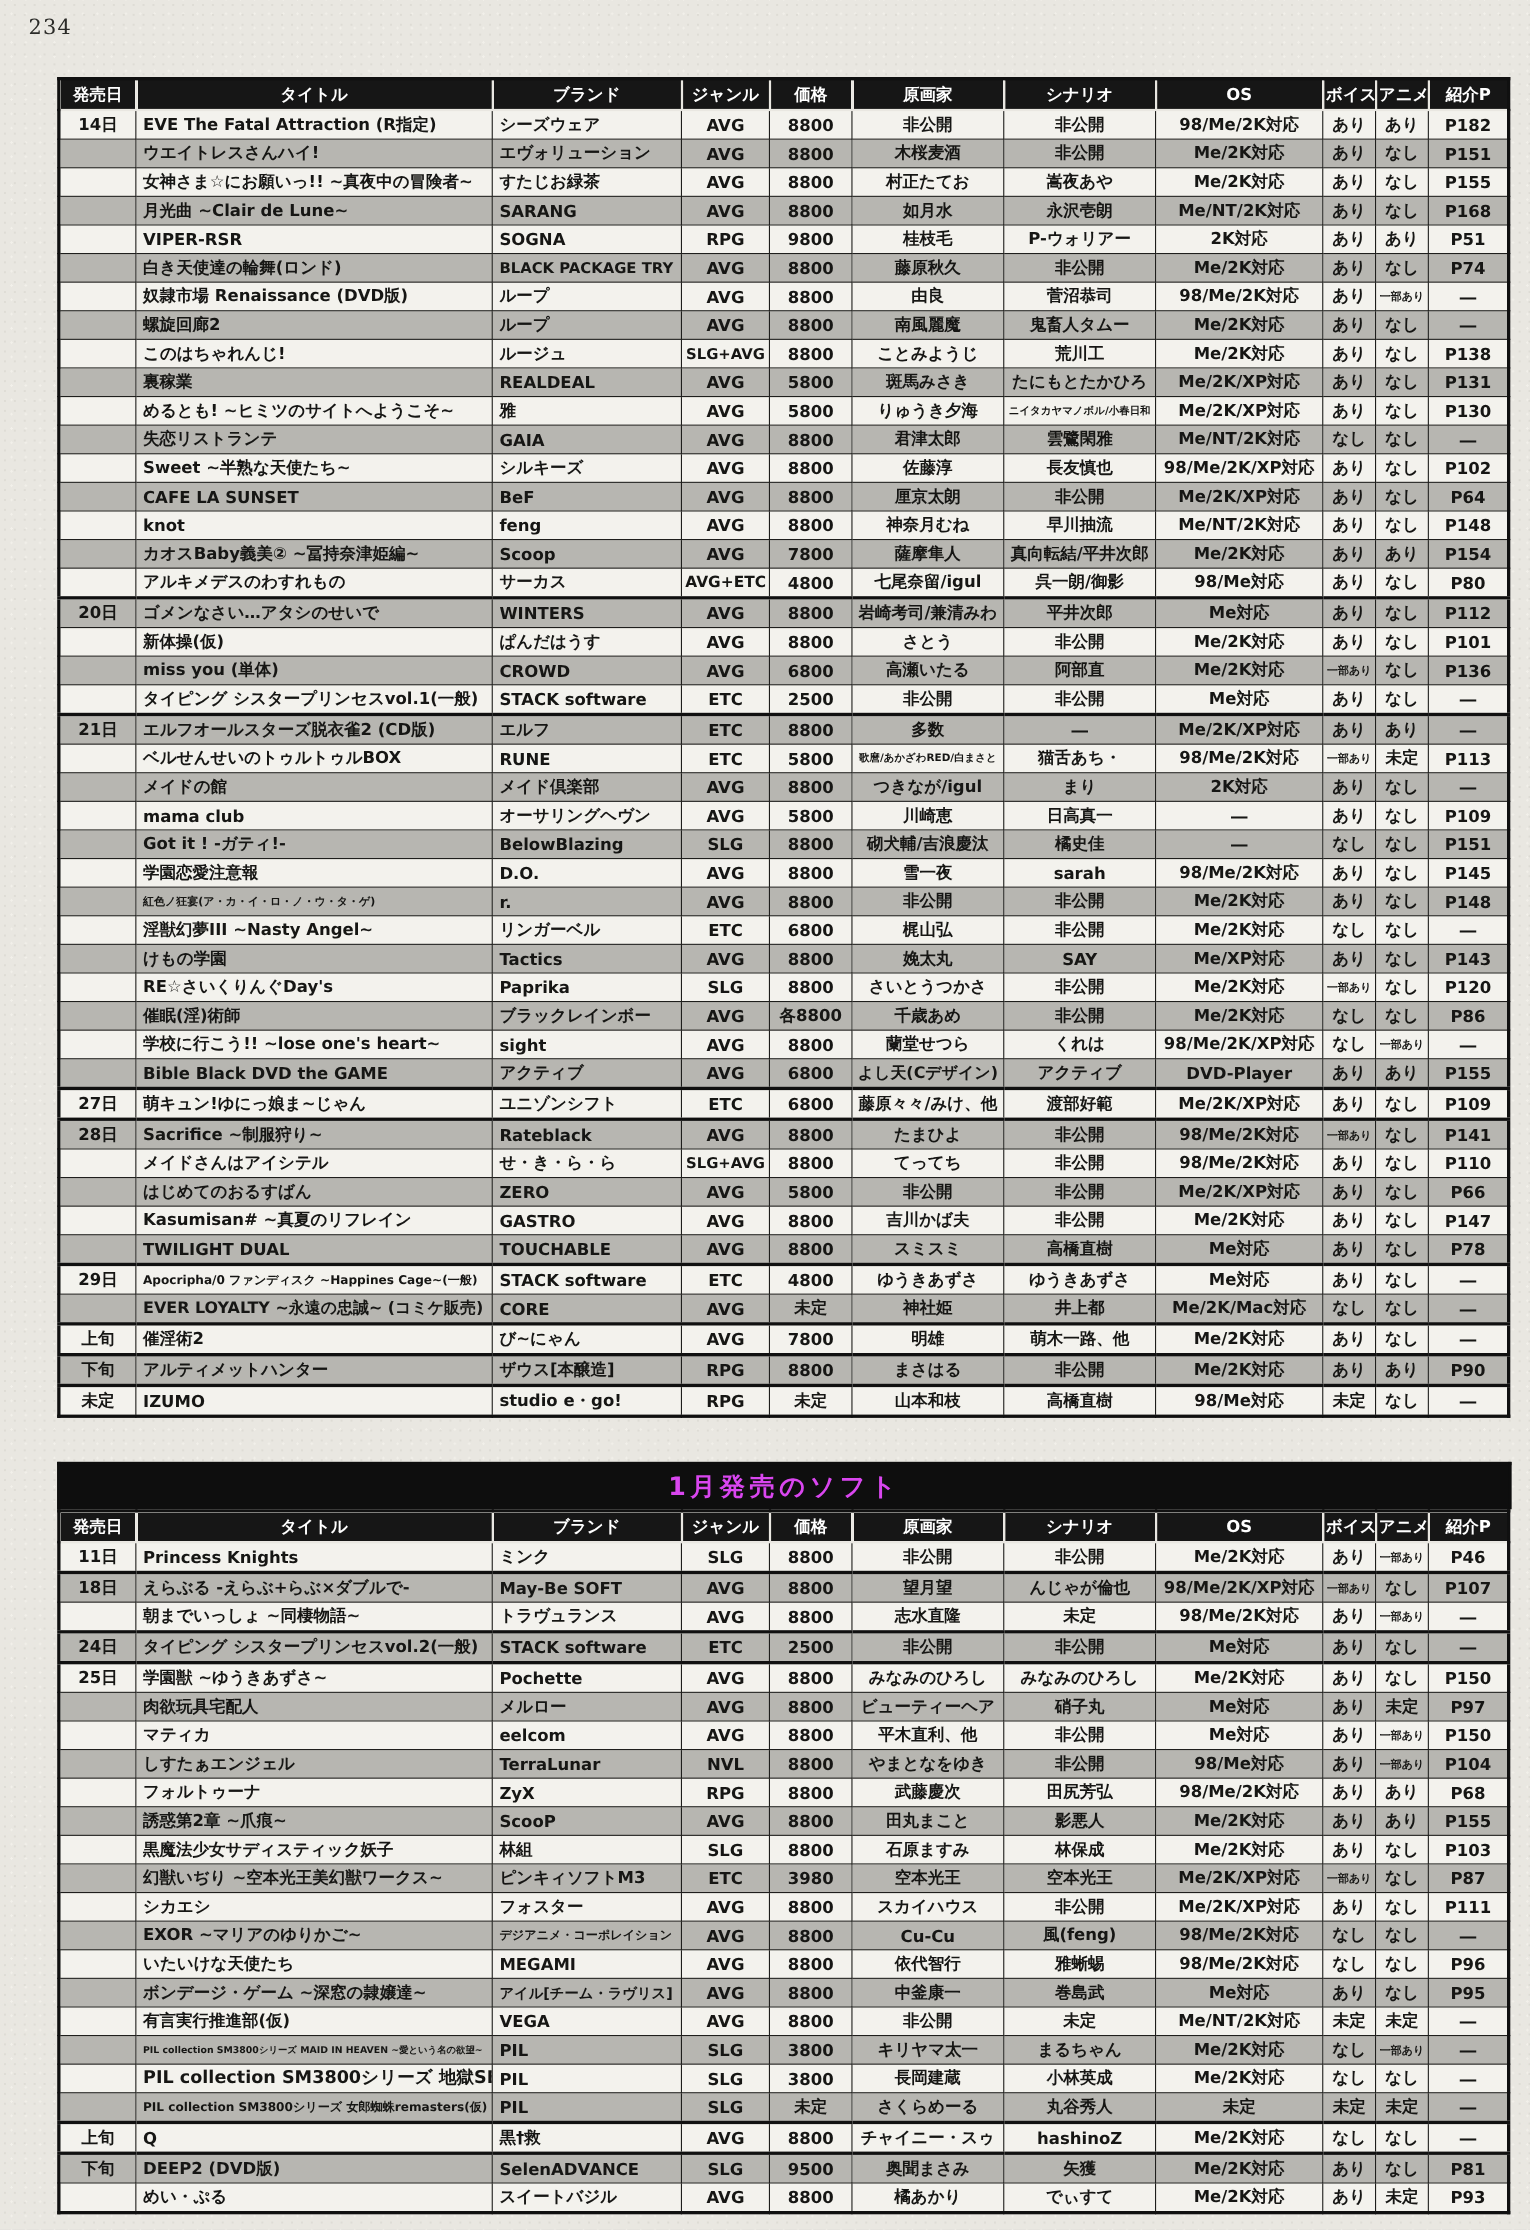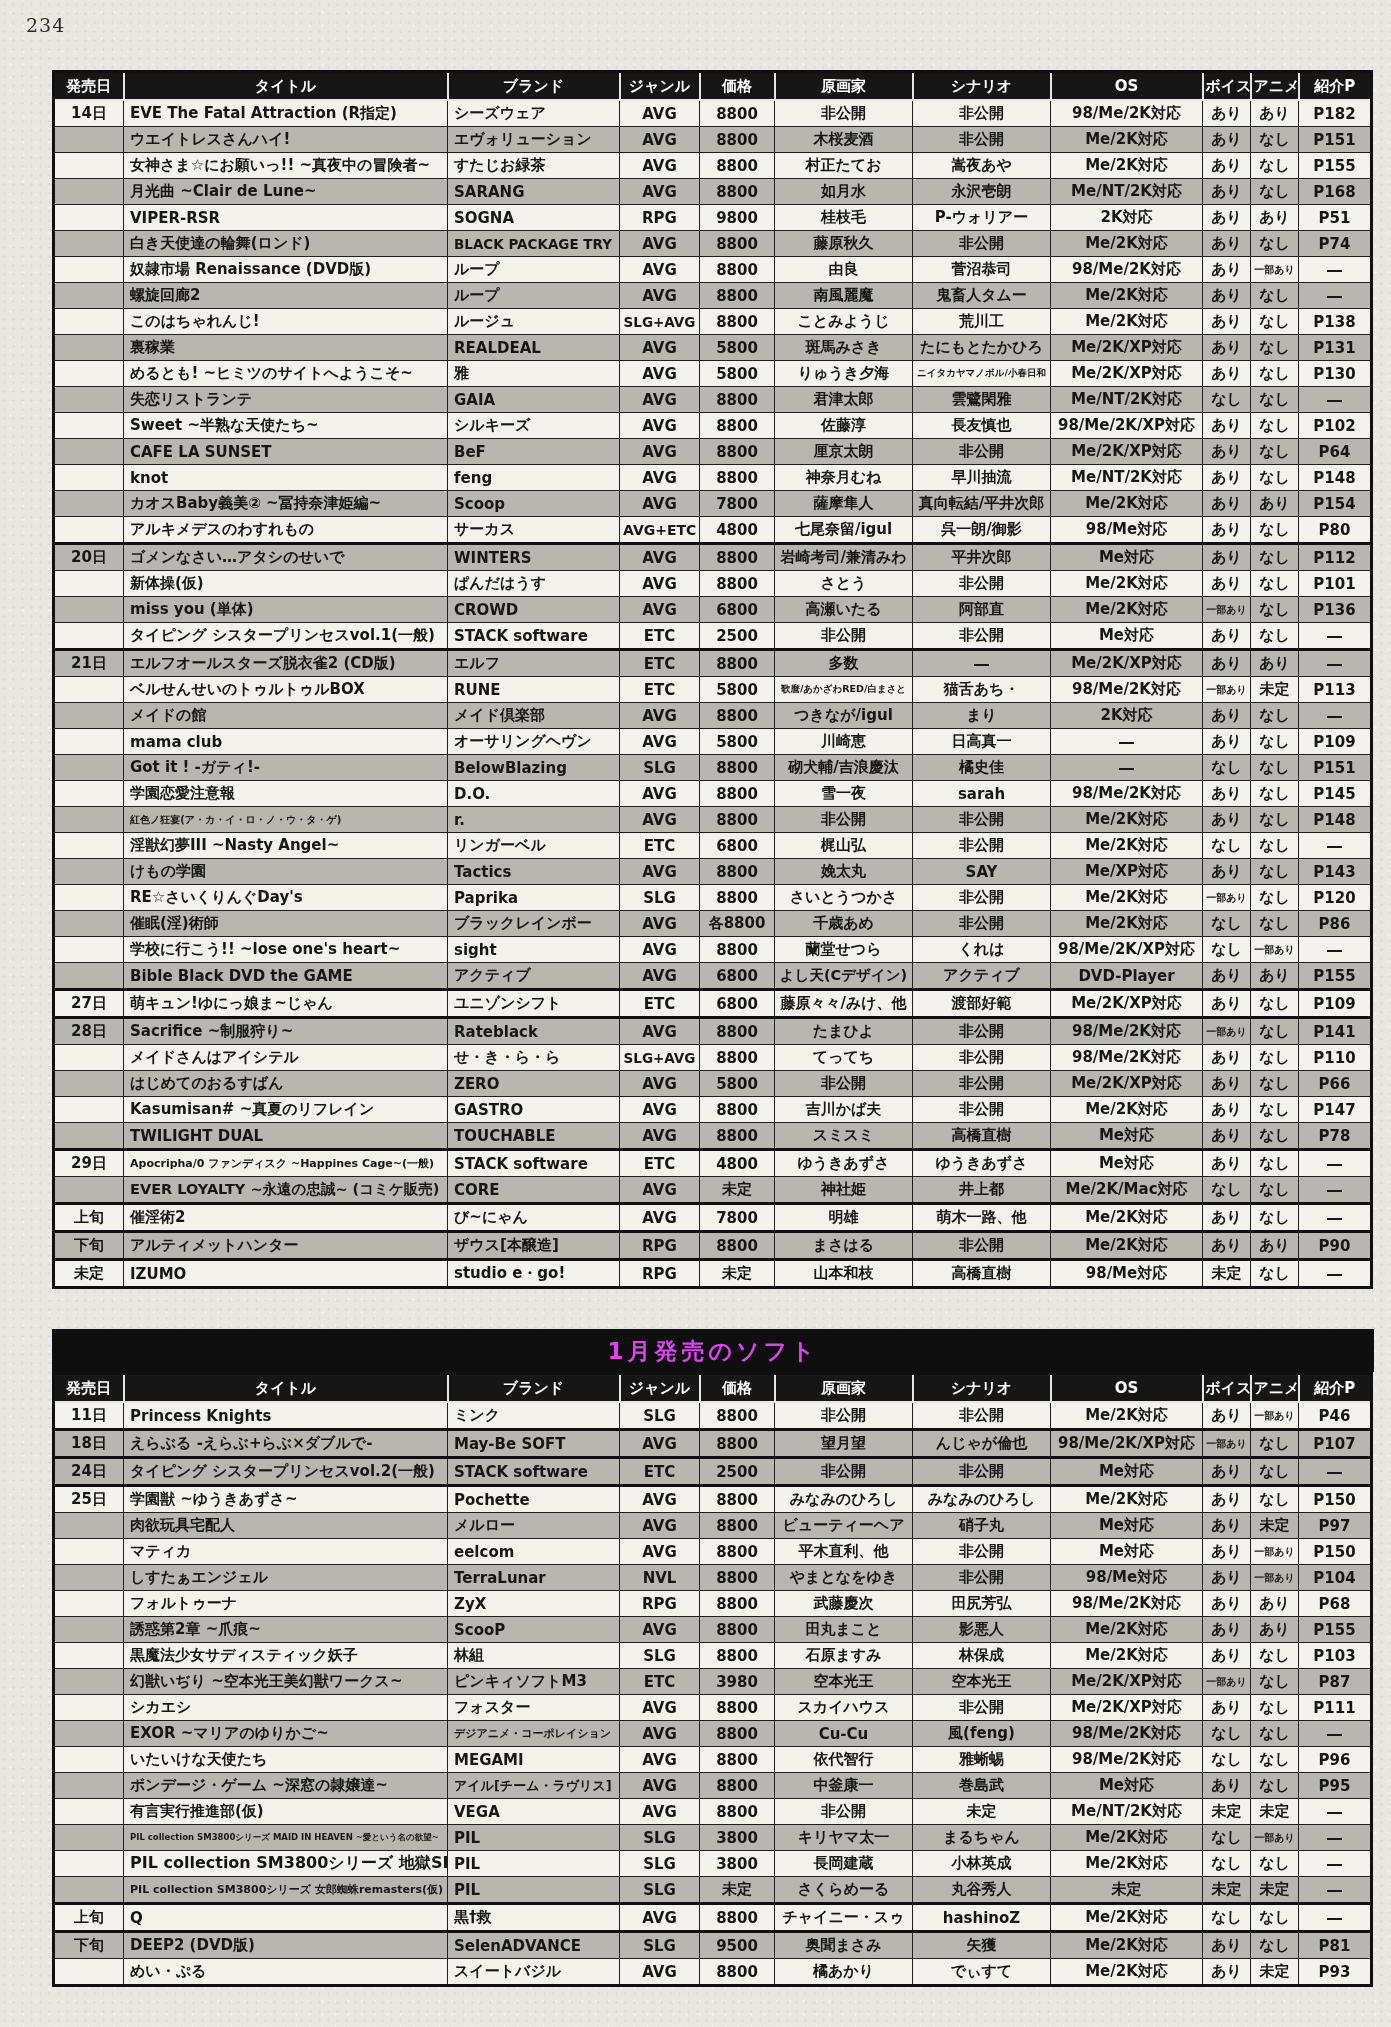--- a/index.html
+++ b/index.html
@@ -734,20 +734,33 @@
             <td class="c2">May-Be SOFT</td>
             <td class="c3">AVG</td>
             <td class="c4">8800</td>
             <td class="c5">望月望</td>
             <td class="c6">んじゃが倫也</td>
             <td class="c7">98/Me/2K/XP対応</td>
             <td class="c8" style="font-size: 10px;">一部あり</td>
             <td class="c9">なし</td>
             <td class="c10">P107</td>
           </tr>
+          <tr class="odd">
+            <td class="c0"></td>
+            <td class="c1">朝までいっしょ ~同棲物語~</td>
+            <td class="c2">トラヴュランス</td>
+            <td class="c3">AVG</td>
+            <td class="c4">8800</td>
+            <td class="c5">志水直隆</td>
+            <td class="c6">未定</td>
+            <td class="c7">98/Me/2K対応</td>
+            <td class="c8">あり</td>
+            <td class="c9" style="font-size: 10px;">一部あり</td>
+            <td class="c10">―</td>
+          </tr>
           <tr class="even group-start">
             <td class="c0">24日</td>
             <td class="c1">タイピング シスタープリンセスvol.2(一般)</td>
             <td class="c2">STACK software</td>
             <td class="c3">ETC</td>
             <td class="c4">2500</td>
             <td class="c5">非公開</td>
             <td class="c6">非公開</td>
             <td class="c7">Me対応</td>
             <td class="c8">あり</td>

